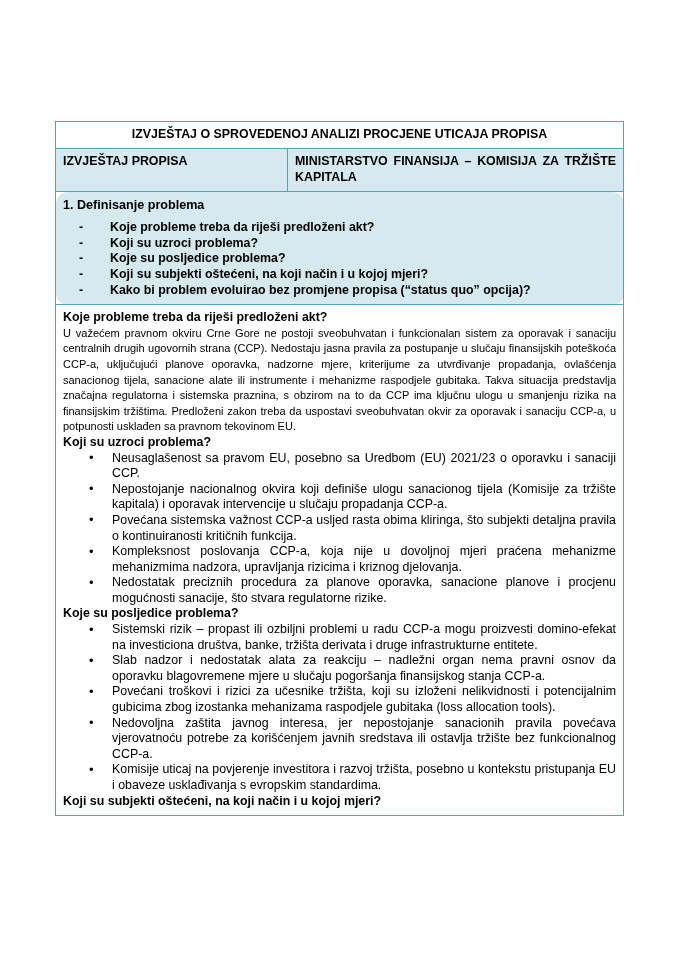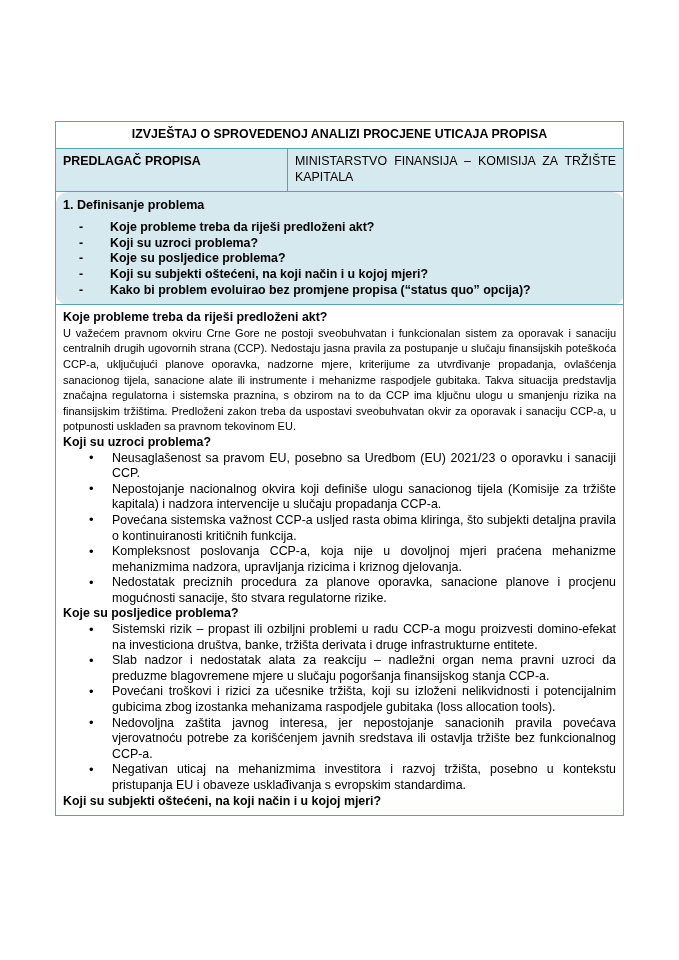--- a/index.html
+++ b/index.html
@@ -65,21 +65,21 @@
     padding-bottom: 8px;
   }
 
   .label-cell {
     font-weight: bold;
     width: 232px;
     font-size: 12.4px;
     padding-top: 7px;
   }
   .value-cell {
-    font-weight: normal;
+    font-weight: bold;
     text-align: justify;
     text-align-last: left;
     font-size: 12.4px;
     padding-top: 7px;
   }
 
   
   .section-cell {
     padding: 6px 7px 7px 7px;
     border-radius: 12px;
@@ -158,21 +158,21 @@
     <colgroup>
       <col style="width:232px">
       <col style="width:336px">
     </colgroup>
     <tbody>
       <tr>
         <td class="plain title-cell" colspan="2">IZVJEŠTAJ O SPROVEDENOJ ANALIZI PROCJENE UTICAJA PROPISA</td>
       </tr>
 
       <tr>
-        <td class="shaded label-cell">PREDLAGAČ PROPISA</td>
+        <td class="shaded label-cell">IZVJEŠTAJ PROPISA</td>
         <td class="shaded value-cell">MINISTARSTVO FINANSIJA – KOMISIJA ZA TRŽIŠTE KAPITALA</td>
       </tr>
 
 
       <tr>
         <td class="shaded section-cell" colspan="2">
           <div class="section-title">1. Definisanje problema</div>
           <ul class="dash-list">
             <li>
               <span class="dash">-</span>
@@ -205,21 +205,21 @@
           <div class="para">U važećem pravnom okviru Crne Gore ne postoji sveobuhvatan i funkcionalan sistem za oporavak i sanaciju centralnih drugih ugovornih strana (CCP). Nedostaju jasna pravila za postupanje u slučaju finansijskih poteškoća CCP-a, uključujući planove oporavka, nadzorne mjere, kriterijume za utvrđivanje propadanja, ovlašćenja sanacionog tijela, sanacione alate ili instrumente i mehanizme raspodjele gubitaka. Takva situacija predstavlja značajna regulatorna i sistemska praznina, s obzirom na to da CCP ima ključnu ulogu u smanjenju rizika na finansijskim tržištima. Predloženi zakon treba da uspostavi sveobuhvatan okvir za oporavak i sanaciju CCP-a, u potpunosti usklađen sa pravnom tekovinom EU.</div>
 
           <div class="q-head">Koji su uzroci problema?</div>
           <ul class="bullet-list">
             <li>
               <span class="bullet">•</span>
               <span>Neusaglašenost sa pravom EU, posebno sa Uredbom (EU) 2021/23 o oporavku i sanaciji CCP.</span>
             </li>
             <li>
               <span class="bullet">•</span>
-              <span>Nepostojanje nacionalnog okvira koji definiše ulogu sanacionog tijela (Komisije za tržište kapitala) i nadzora intervencije u slučaju propadanja CCP-a.</span>
+              <span>Nepostojanje nacionalnog okvira koji definiše ulogu sanacionog tijela (Komisije za tržište kapitala) i oporavak intervencije u slučaju propadanja CCP-a.</span>
             </li>
             <li>
               <span class="bullet">•</span>
               <span>Povećana sistemska važnost CCP-a usljed rasta obima kliringa, što subjekti detaljna pravila o kontinuiranosti kritičnih funkcija.</span>
             </li>
             <li>
               <span class="bullet">•</span>
               <span>Kompleksnost poslovanja CCP-a, koja nije u dovoljnoj mjeri praćena mehanizme mehanizmima nadzora, upravljanja rizicima i kriznog djelovanja.</span>
             </li>
             <li>
@@ -229,33 +229,33 @@
           </ul>
 
           <div class="q-head">Koje su posljedice problema?</div>
           <ul class="bullet-list">
             <li>
               <span class="bullet">•</span>
               <span>Sistemski rizik – propast ili ozbiljni problemi u radu CCP-a mogu proizvesti domino-efekat na investiciona društva, banke, tržišta derivata i druge infrastrukturne entitete.</span>
             </li>
             <li>
               <span class="bullet">•</span>
-              <span>Slab nadzor i nedostatak alata za reakciju – nadležni organ nema pravni uzroci da preduzme blagovremene mjere u slučaju pogoršanja finansijskog stanja CCP-a.</span>
+              <span>Slab nadzor i nedostatak alata za reakciju – nadležni organ nema pravni osnov da oporavku blagovremene mjere u slučaju pogoršanja finansijskog stanja CCP-a.</span>
             </li>
             <li>
               <span class="bullet">•</span>
               <span>Povećani troškovi i rizici za učesnike tržišta, koji su izloženi nelikvidnosti i potencijalnim gubicima zbog izostanka mehanizama raspodjele gubitaka (loss allocation tools).</span>
             </li>
             <li>
               <span class="bullet">•</span>
               <span>Nedovoljna zaštita javnog interesa, jer nepostojanje sanacionih pravila povećava vjerovatnoću potrebe za korišćenjem javnih sredstava ili ostavlja tržište bez funkcionalnog CCP-a.</span>
             </li>
             <li>
               <span class="bullet">•</span>
-              <span>Negativan uticaj na mehanizmima investitora i razvoj tržišta, posebno u kontekstu pristupanja EU i obaveze usklađivanja s evropskim standardima.</span>
+              <span>Komisije uticaj na povjerenje investitora i razvoj tržišta, posebno u kontekstu pristupanja EU i obaveze usklađivanja s evropskim standardima.</span>
             </li>
           </ul>
 
           <div class="q-head">Koji su subjekti oštećeni, na koji način i u kojoj mjeri?</div>
 
         </td>
       </tr>
     </tbody>
   </table>
 

